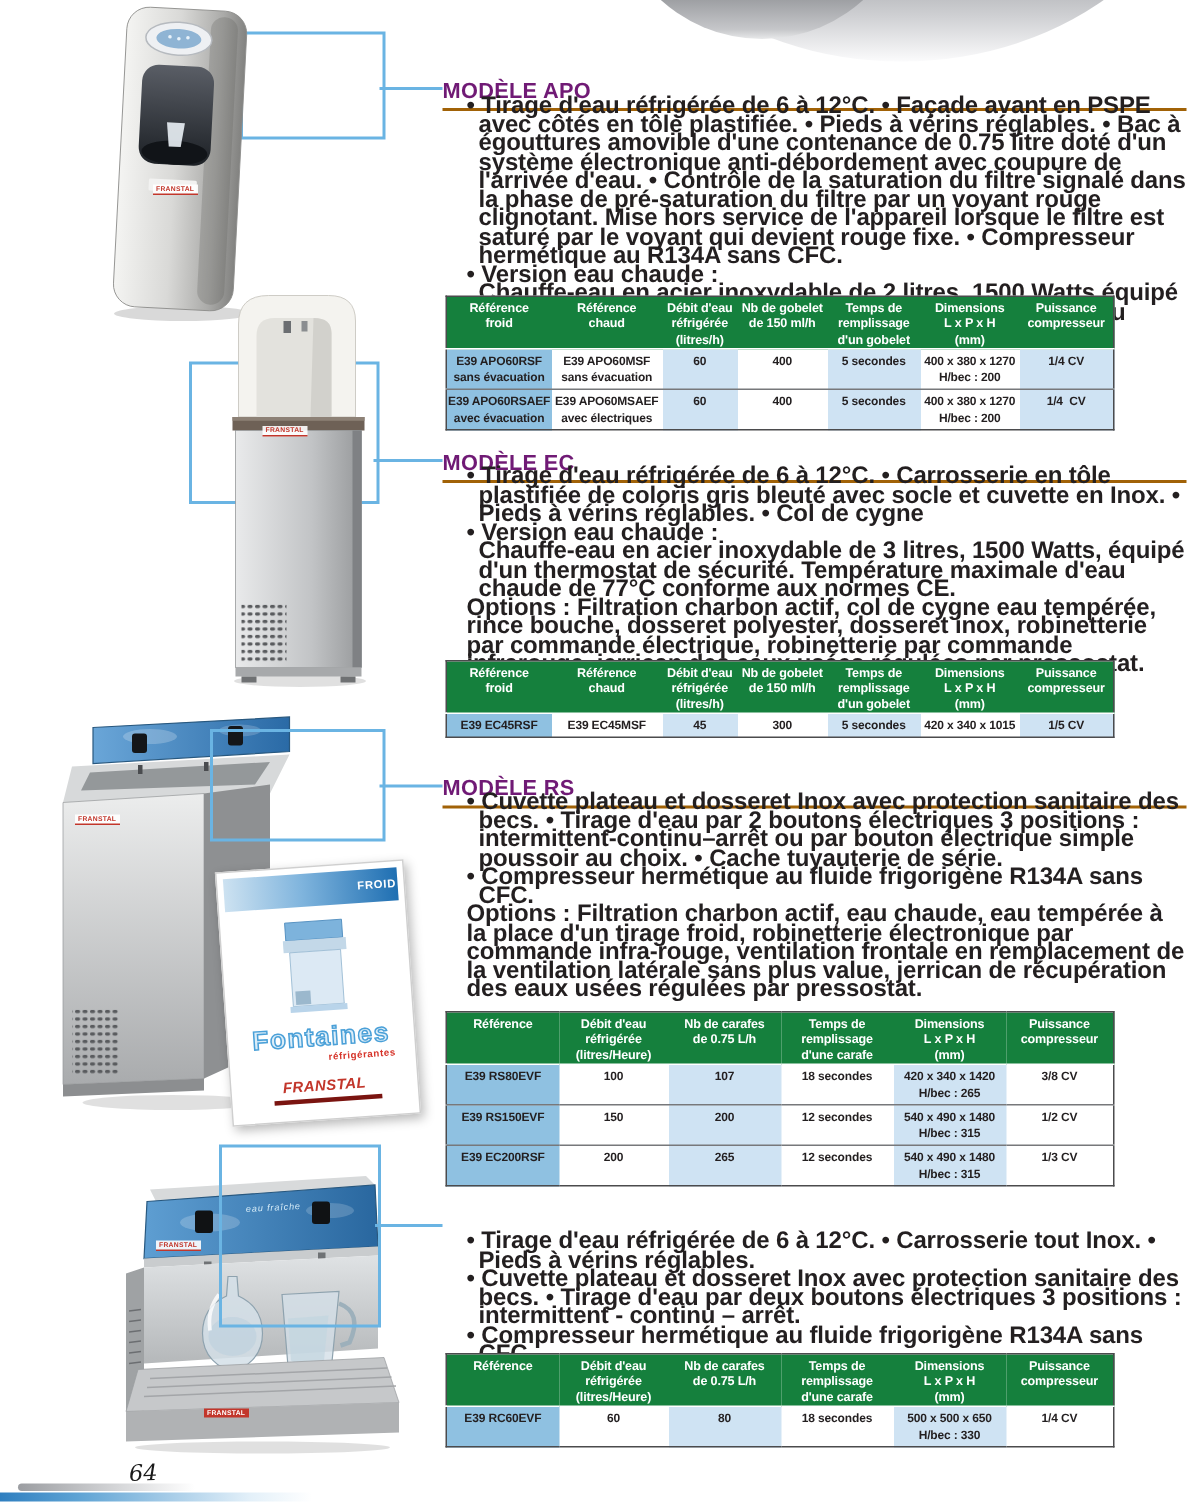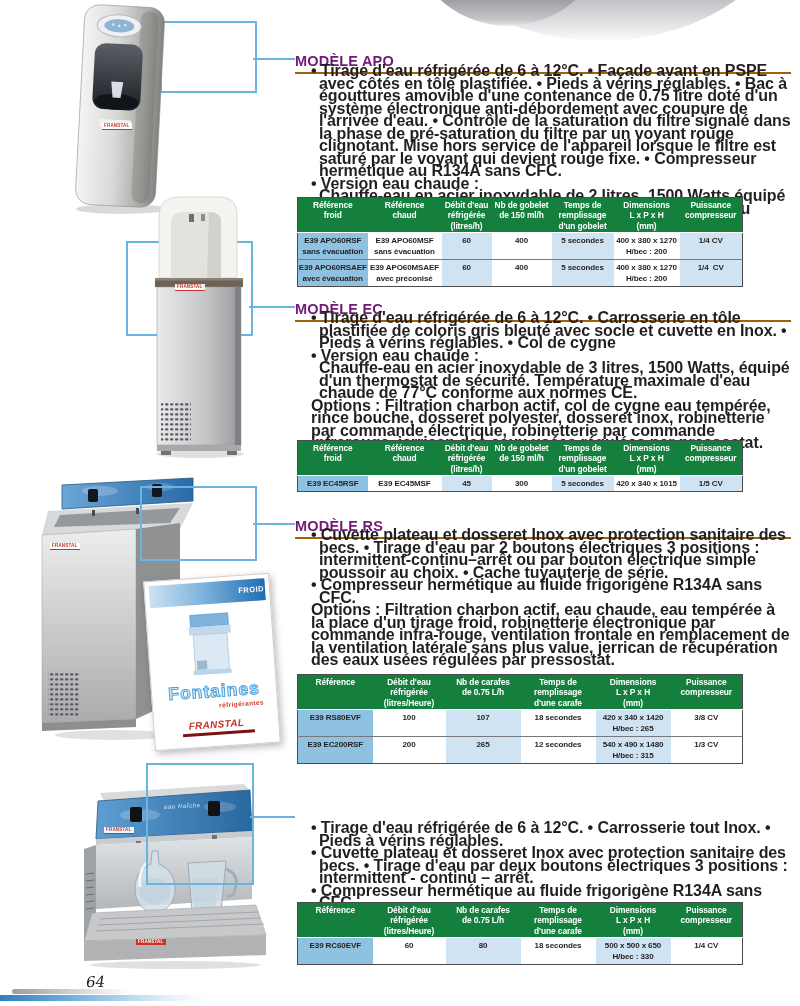--- a/index.html
+++ b/index.html
@@ -314,21 +314,21 @@
         <td>400</td>
         <td class="c-lt">5 secondes</td>
         <td>400 x 380 x 1270
 H/bec : 200</td>
         <td class="c-lt">1/4 CV</td>
       </tr>
       <tr>
         <td class="c-ref">E39 APO60RSAEF
 avec évacuation</td>
         <td>E39 APO60MSAEF
-avec préconisé</td>
+avec électriques</td>
         <td class="c-lt">60</td>
         <td>400</td>
         <td class="c-lt">5 secondes</td>
         <td>400 x 380 x 1270
 H/bec : 200</td>
         <td class="c-lt">1/4  CV</td>
       </tr>
     </tbody>
   </table>
 
@@ -420,20 +420,29 @@
       <tr>
         <td class="c-ref">E39 RS80EVF</td>
         <td>100</td>
         <td class="c-lt">107</td>
         <td>18 secondes</td>
         <td class="c-lt">420 x 340 x 1420
 H/bec : 265</td>
         <td>3/8 CV</td>
       </tr>
       <tr>
+        <td class="c-ref">E39 RS150EVF</td>
+        <td>150</td>
+        <td class="c-lt">200</td>
+        <td>12 secondes</td>
+        <td class="c-lt">540 x 490 x 1480
+H/bec : 315</td>
+        <td>1/2 CV</td>
+      </tr>
+      <tr>
         <td class="c-ref">E39 EC200RSF</td>
         <td>200</td>
         <td class="c-lt">265</td>
         <td>12 secondes</td>
         <td class="c-lt">540 x 490 x 1480
 H/bec : 315</td>
         <td>1/3 CV</td>
       </tr>
     </tbody>
   </table>

